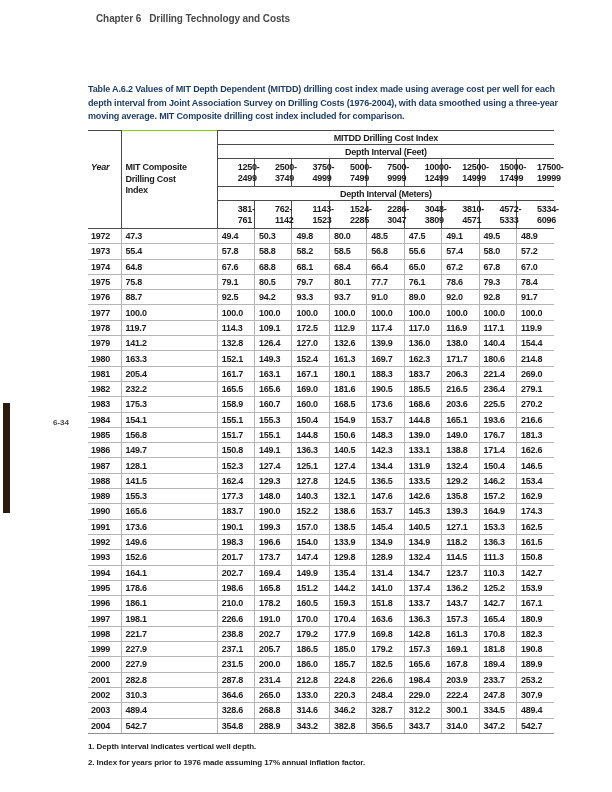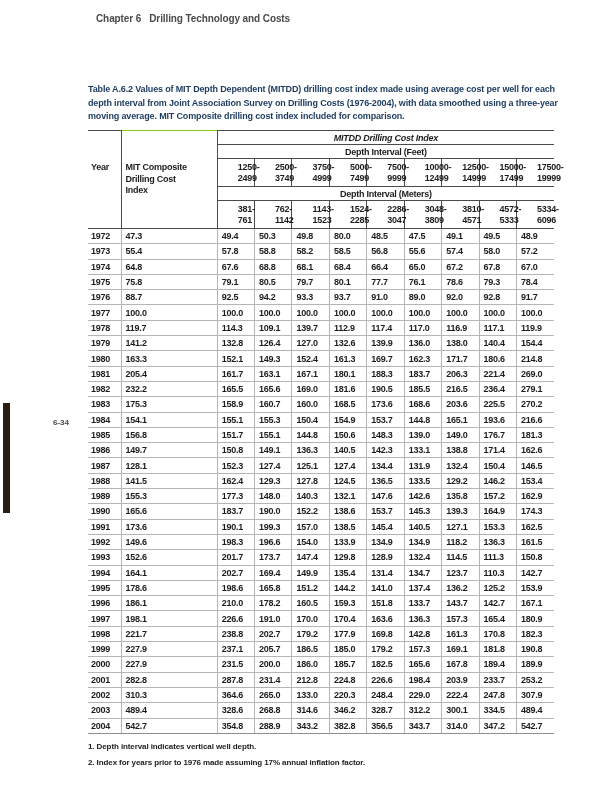--- a/index.html
+++ b/index.html
@@ -78,38 +78,38 @@
 
   thead th { font-weight: bold; padding: 0; }
   th.year-cell {
     text-align: left;
     vertical-align: middle;
     padding-left: 3px;
     padding-bottom: 26px;
     border-top: 1px solid #4b4b4b;
     border-right: 1px solid #4b4b4b;
     border-bottom: 1px solid #4b4b4b;
+    font-style: italic;
   }
   th.comp-cell {
     text-align: left;
     vertical-align: middle;
     padding-left: 4px;
     padding-right: 18px;
     line-height: 11.5px;
     border-top: 1px solid #84cc16;
     border-right: 1px solid #4b4b4b;
     border-bottom: 1px solid #4b4b4b;
   }
   th.group-cell {
     height: 14px;
     text-align: center;
     vertical-align: middle;
     border-top: 1px solid #4b4b4b;
     border-bottom: 1px solid #4b4b4b;
-    font-style: italic;
   }
   th.int-label {
     height: 14px;
     text-align: center;
     vertical-align: middle;
     border-bottom: 1px solid #4b4b4b;
   }
   tr.ranges-row th {
     height: 28px;
     text-align: left;
@@ -304,21 +304,21 @@
           <td>100.0</td>
           <td>100.0</td>
           <td>100.0</td>
           <td>100.0</td>
         </tr>
         <tr>
           <td>1978</td>
           <td>119.7</td>
           <td>114.3</td>
           <td>109.1</td>
-          <td>139.7</td>
+          <td>172.5</td>
           <td>112.9</td>
           <td>117.4</td>
           <td>117.0</td>
           <td>116.9</td>
           <td>117.1</td>
           <td>119.9</td>
         </tr>
         <tr>
           <td>1979</td>
           <td>141.2</td>

